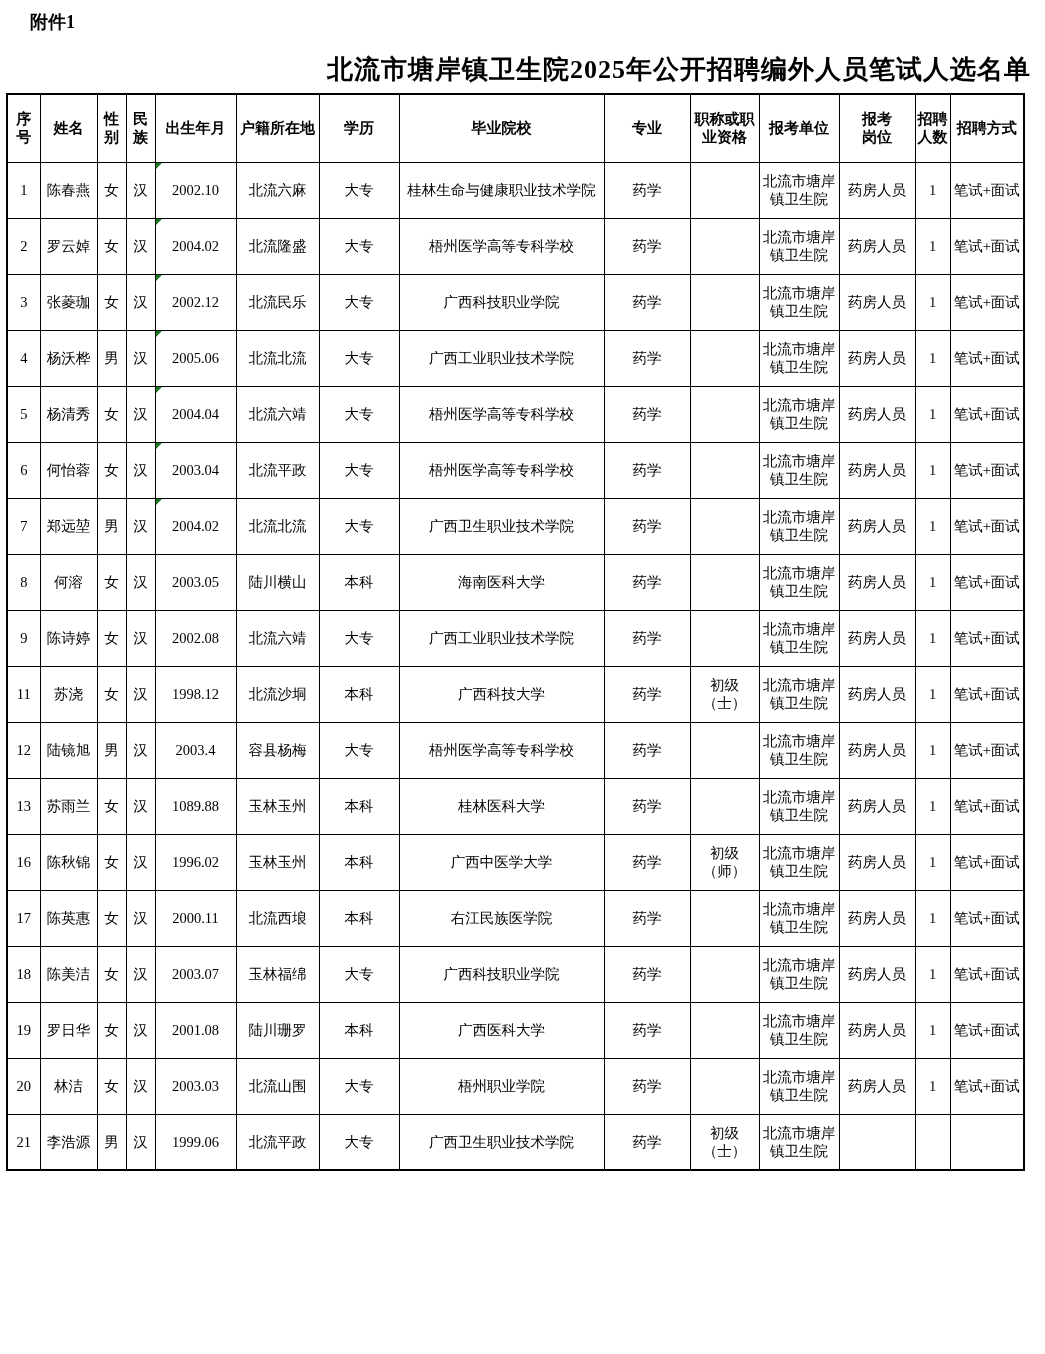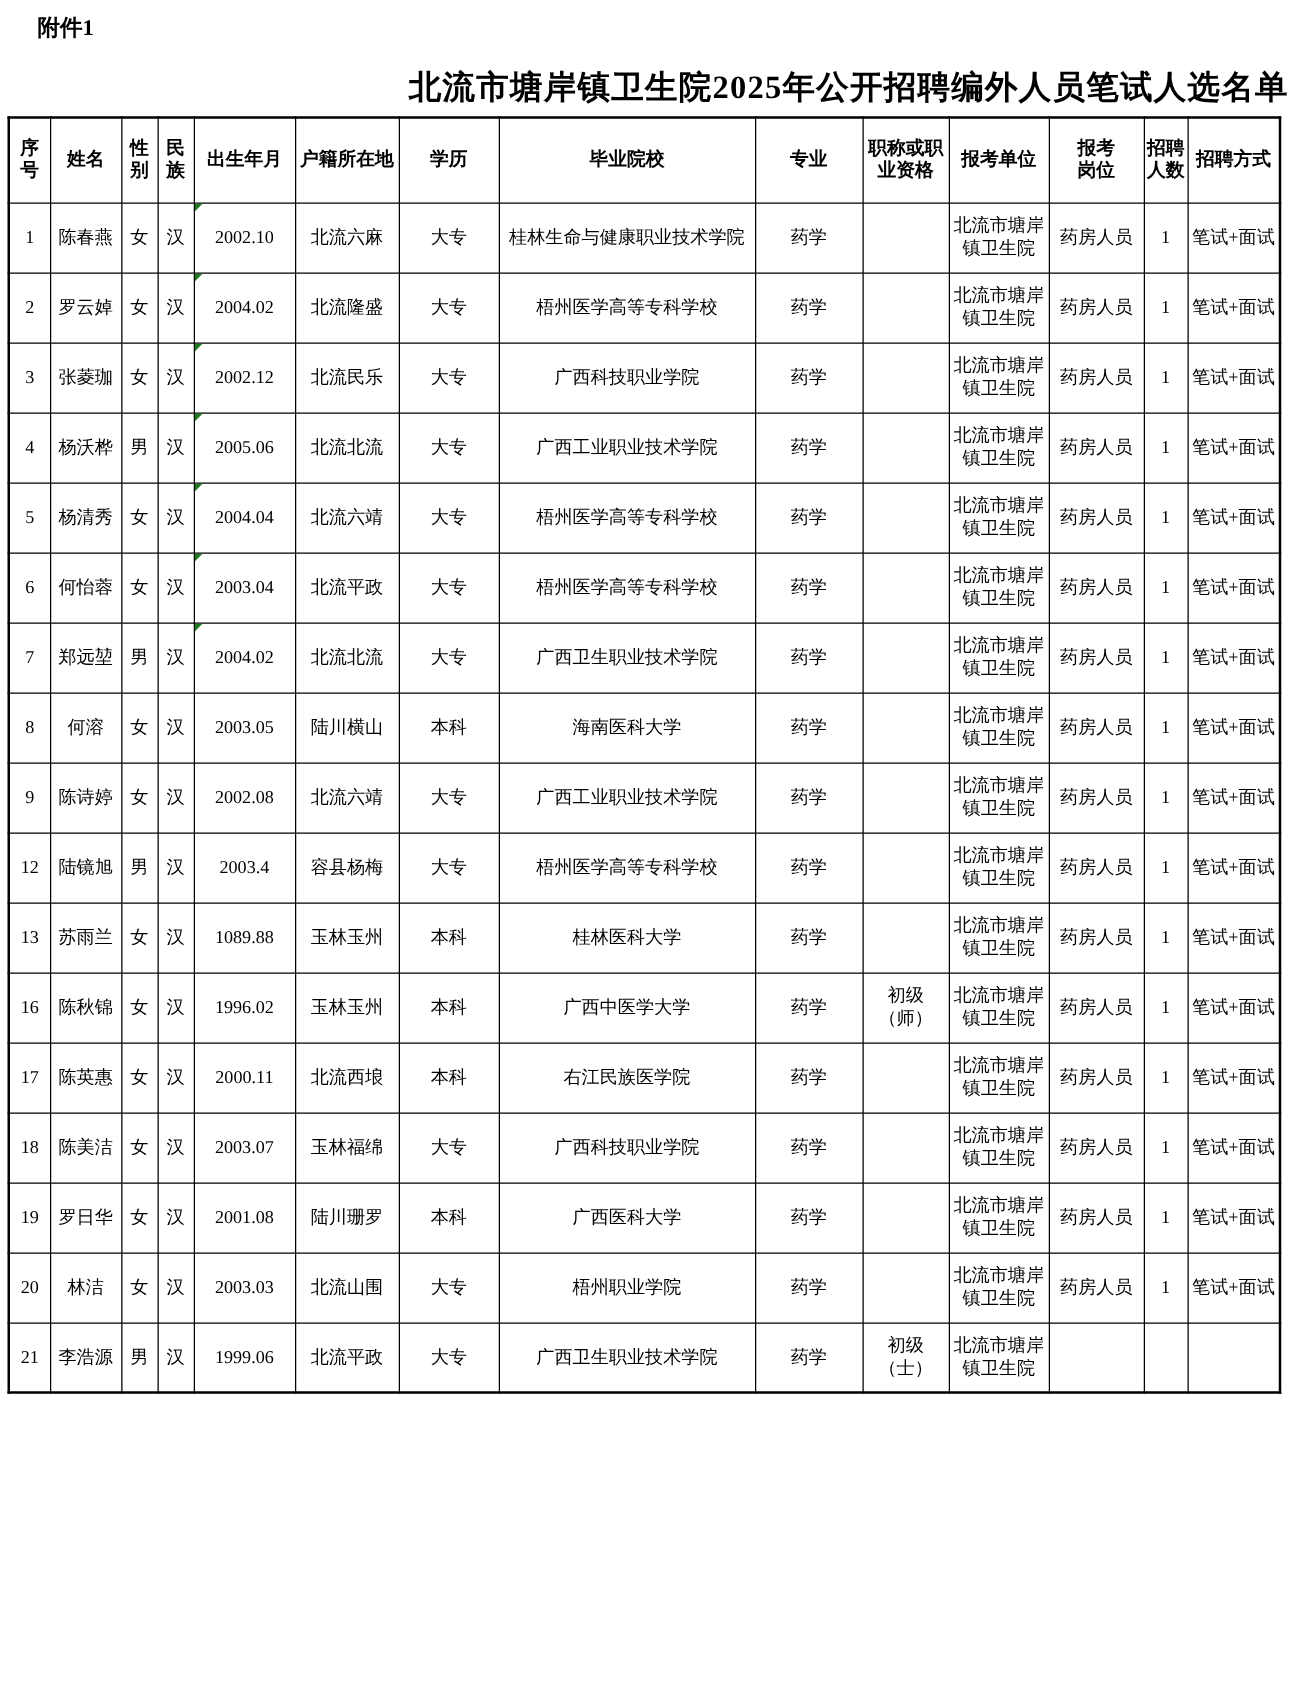--- a/index.html
+++ b/index.html
@@ -229,20 +229,38 @@
           <td class="cell-school">广西工业职业技术学院</td>
           <td class="cell-major">药学</td>
           <td class="cell-title"></td>
           <td class="cell-unit">北流市塘岸
 镇卫生院</td>
           <td class="cell-post">药房人员</td>
           <td class="cell-count">1</td>
           <td class="cell-method">笔试+面试</td>
         </tr>
         <tr>
+          <td class="cell-no">11</td>
+          <td class="cell-name">苏浇</td>
+          <td class="cell-sex">女</td>
+          <td class="cell-ethnic">汉</td>
+          <td class="cell-birth">1998.12</td>
+          <td class="cell-residence">北流沙垌</td>
+          <td class="cell-degree">本科</td>
+          <td class="cell-school">广西科技大学</td>
+          <td class="cell-major">药学</td>
+          <td class="cell-title">初级
+（士）</td>
+          <td class="cell-unit">北流市塘岸
+镇卫生院</td>
+          <td class="cell-post">药房人员</td>
+          <td class="cell-count">1</td>
+          <td class="cell-method">笔试+面试</td>
+        </tr>
+        <tr>
           <td class="cell-no">12</td>
           <td class="cell-name">陆镜旭</td>
           <td class="cell-sex">男</td>
           <td class="cell-ethnic">汉</td>
           <td class="cell-birth">2003.4</td>
           <td class="cell-residence">容县杨梅</td>
           <td class="cell-degree">大专</td>
           <td class="cell-school">梧州医学高等专科学校</td>
           <td class="cell-major">药学</td>
           <td class="cell-title"></td>

